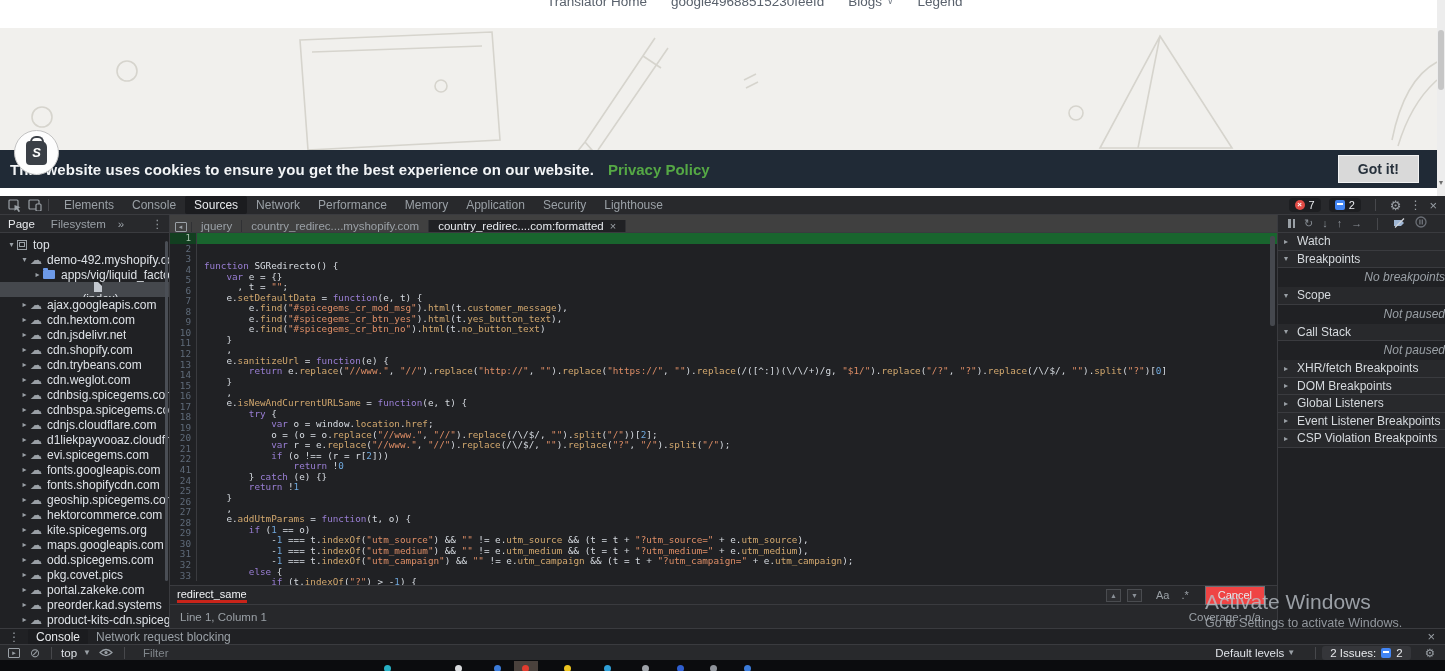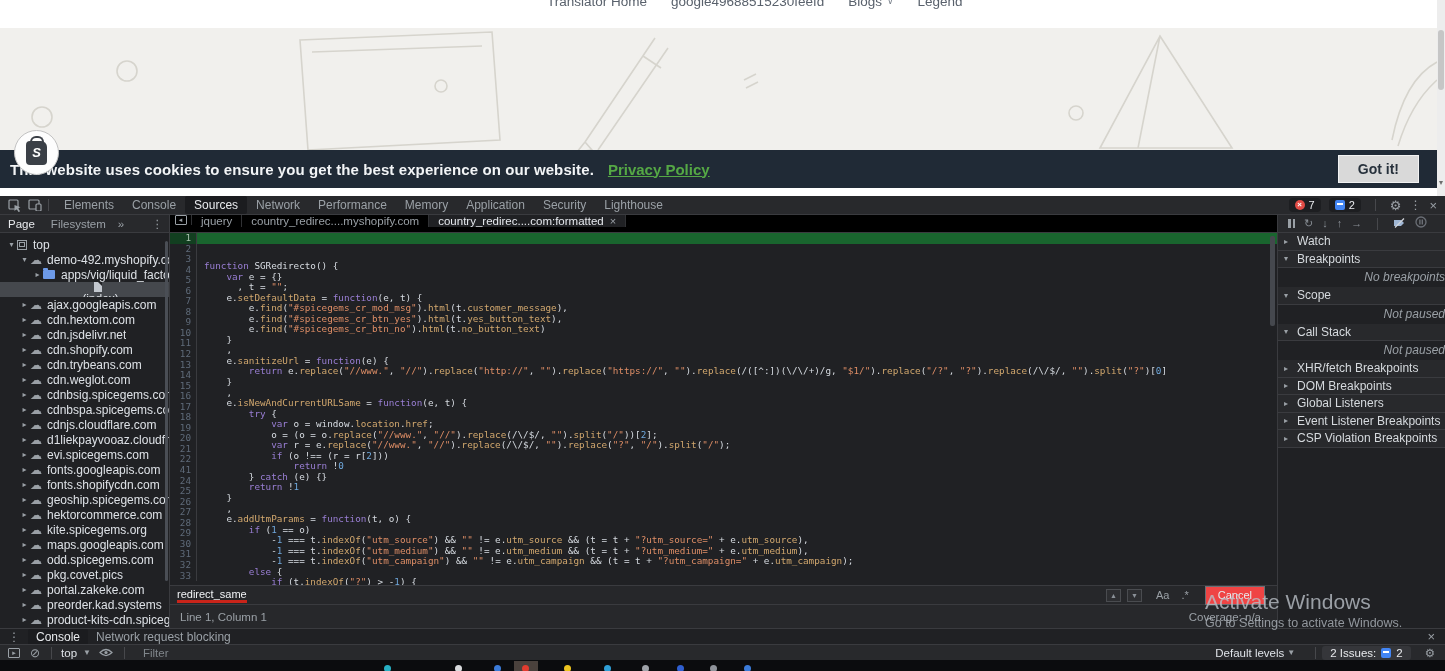--- a/index.html
+++ b/index.html
@@ -12,21 +12,21 @@
   .site-nav .nav-item { display:flex; align-items:flex-start; gap:5px; }
   .site-nav .nav-caret { font-size:9px; color:#7a828c; margin-top:2px; }
   .hero { position:absolute; left:0; top:28px; width:1437px; height:122px; background:#f1f0ed; }
   .page-scrollbar { position:absolute; right:0; top:0; width:8px; height:196px; background:#ededed; }
   .page-scrollbar .thumb { position:absolute; left:1px; top:30px; width:6px; height:60px; background:#c6c6c6; border-radius:3px; }
   .page-scrollbar .arr { position:absolute; left:0; top:178px; width:8px; text-align:center; font-size:8px; color:#6d6d6d; }
 
   
   .cookie-banner { position:absolute; left:0; top:150px; width:1437px; height:38px; background:#202a36; display:flex; align-items:center; padding-left:10px; }
   .cookie-msg { color:#f2f4f6; font-size:15px; font-weight:600; letter-spacing:.1px; }
-  .cookie-privacy { color:#55a845; font-size:15px; font-weight:600; margin-left:14px; cursor:pointer;text-decoration:underline; }
+  .cookie-privacy { color:#55a845; font-size:15px; font-weight:600; margin-left:14px; cursor:pointer; }
   .cookie-accept { position:absolute; right:18px; top:5px; height:28px; padding:0 19px; background:#d9d9d9; border:1px solid #f2f2f2; color:#27313c; font-size:14px; font-weight:600; font-family:inherit; }
   .shop-logo { position:absolute; left:14px; top:130px; width:45px; height:45px; border-radius:50%; background:#fdfdfd; border:1px solid #c2c2c2; z-index:5; }
   .shop-bag { position:absolute; left:11px; top:10px; width:21px; height:24px; background:#3a3f46; border-radius:4px 6px 4px 4px; }
   .shop-bag:before { content:""; position:absolute; left:4px; top:-5px; width:10px; height:9px; border:2px solid #3a3f46; border-bottom:none; border-radius:6px 6px 0 0; }
   .shop-bag:after { content:"S"; position:absolute; left:0; width:21px; text-align:center; top:4px; color:#fff; font-size:13px; font-weight:bold; font-style:italic; }
 
   
   .devtools { position:absolute; left:0; top:196px; width:1445px; height:464px; background:#202124; color:#e8eaed; font-size:12px; }
 
   .dt-toolbar { position:absolute; left:0; top:0; width:1445px; height:19px; background:#28292c; border-bottom:1px solid #3a3b3f; display:flex; align-items:center; }
@@ -39,21 +39,21 @@
   .err-ic { width:10px; height:10px; border-radius:50%; background:#e14b45; color:#fff; font-size:8px; line-height:10px; text-align:center; font-weight:bold; }
   .iss-ic { position:relative; width:10px; height:10px; background:#4285f4; border-radius:2px; }
   .iss-ic:before { content:""; position:absolute; left:2px; top:3px; width:6px; height:2px; background:#fff; }
 
   .dt-row2 { position:absolute; left:0; top:19px; width:1445px; height:18px; display:flex; }
   .files-head { width:170px; height:18px; background:#28292c; border-bottom:1px solid #3a3b3f; border-right:1px solid #3a3b3f; display:flex; align-items:center; font-size:11.5px; }
   .ptab { padding:0 8px; color:#9aa0a6; cursor:pointer; }
   .ptab.active { color:#e8eaed; }
   .overflow-chev { color:#9aa0a6; padding:0 4px; }
   .files-menu { margin-left:auto; padding-right:6px; color:#9aa0a6; }
-  .etabs { width:1107px; height:18px; background:#000000; border-bottom:1px solid #3a3b3f; display:flex; align-items:flex-start; font-size:11.5px; }
+  .etabs { width:1107px; height:18px; background:#404040; border-bottom:1px solid #3a3b3f; display:flex; align-items:flex-end; font-size:11.5px; }
   .etab { display:flex; align-items:center; gap:6px; padding:0 9px; color:#9aa0a6; border-right:1px solid #303134; cursor:pointer; white-space:nowrap; }
   .etab.active { background:#202124; color:#e6e9ee; border-bottom:none; }
   .etab .close-x { color:#9aa0a6; font-size:11px; }
   .nav-toggle { width:22px; display:flex; align-items:center; justify-content:center; color:#9aa0a6; border-right:1px solid #303134; }
   .nav-toggle .box { width:12px; height:10px; border:1px solid #9aa0a6; border-radius:1px; font-size:7px; line-height:8px; text-align:center; color:#9aa0a6; }
   .dbg-toolbar { width:168px; height:18px; background:#28292c; border-bottom:1px solid #3a3b3f; border-left:1px solid #3a3b3f; display:flex; align-items:center; gap:9px; padding-left:10px; }
   .pause-ic { display:inline-flex; gap:2px; }
   .pause-ic i { width:2.5px; height:9px; background:#9aa0a6; }
   .step-glyph { color:#8a9097; font-size:11px; line-height:11px; }
 

